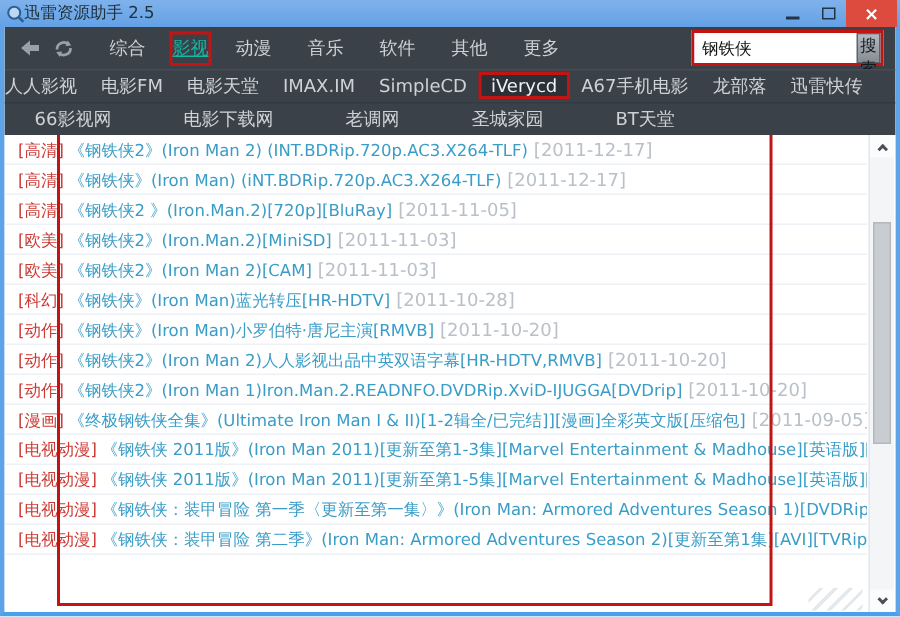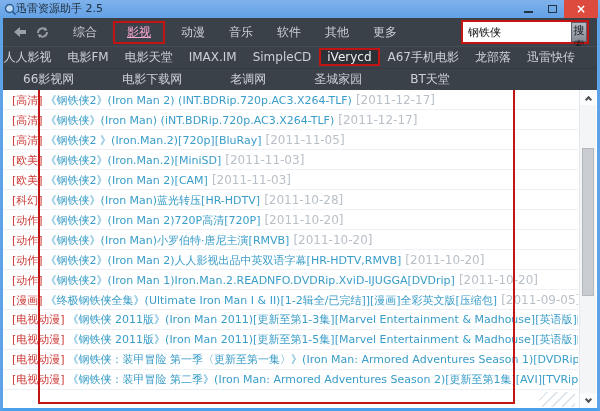--- a/index.html
+++ b/index.html
@@ -19,21 +19,21 @@
   .wc.close { width:34px; background:#dd4b3e; color:#fff; font-size:12px; font-weight:bold; margin-right:2px; }
 
   
   .frame { flex:1; display:flex; flex-direction:column; border-left:3px solid #5ea2e8; border-right:3px solid #5ea2e8; border-bottom:3px solid #4aa0ea; overflow:hidden; }
 
   
   .toolbar { flex:0 0 28px; background:#3b4148; display:flex; align-items:center; padding:0 6px; }
   .icon-btn { width:22px; height:22px; display:flex; align-items:center; justify-content:center; }
   .tabs { display:flex; align-items:center; margin-left:8px; }
   .tab { color:#ccd1d6; font-size:12px; padding:3px 8px; margin:0 4px; white-space:nowrap; cursor:default;text-align:center; }
-  .tab.annotated { border:2px solid #c31414; padding:1px 12px; color:#f9a8d4;text-decoration:underline; }
+  .tab.annotated { border:2px solid #c31414; padding:1px 0; color:#14b8a6;text-decoration:underline; }
   .search-area { margin-left:auto; margin-right:2px; border:2px solid #c31414; display:flex; align-items:center; background:#fff; height:24px; }
   .search-input { width:108px; height:20px; border:none; outline:none; font-size:11px; padding:0 5px; font-family:inherit; color:#111; }
   .search-btn { width:16px; height:20px; font-size:11px; font-family:inherit; color:#14191e;
                 background:linear-gradient(#b3b9c0,#868d95); border:1px solid #5c636b; cursor:default; }
 
   
   .nav { background:#3b4148; color:#cdd2d7; font-size:12px; display:flex; align-items:center; white-space:nowrap; }
   .nav2 { flex:0 0 22px; justify-content:flex-end; padding:0 14px; box-shadow:inset 0 1px 0 #474d55; }
   .nav3 { flex:0 0 21px; gap:32px; padding:0 12px; border-top:1px solid #343a41; }
   .nav-item { padding:2px 8px; cursor:default; }
@@ -158,23 +158,20 @@
           <div class="row">
           <span class="cat">[欧美]</span><span class="rtitle">《钢铁侠2》(Iron.Man.2)[MiniSD]</span><span class="rdate">[2011-11-03]</span>
         </div>
           <div class="row">
           <span class="cat">[欧美]</span><span class="rtitle">《钢铁侠2》(Iron Man 2)[CAM]</span><span class="rdate">[2011-11-03]</span>
         </div>
           <div class="row">
           <span class="cat">[科幻]</span><span class="rtitle">《钢铁侠》(Iron Man)蓝光转压[HR-HDTV]</span><span class="rdate">[2011-10-28]</span>
         </div>
           <div class="row">
-          <span class="cat">[动作]</span><span class="rtitle">《钢铁侠2》(Iron Man 2)720P高清[720P]</span><span class="rdate">[2011-10-20]</span>
-        </div>
-          <div class="row">
           <span class="cat">[动作]</span><span class="rtitle">《钢铁侠》(Iron Man)小罗伯特·唐尼主演[RMVB]</span><span class="rdate">[2011-10-20]</span>
         </div>
           <div class="row">
           <span class="cat">[动作]</span><span class="rtitle">《钢铁侠2》(Iron Man 2)人人影视出品中英双语字幕[HR-HDTV,RMVB]</span><span class="rdate">[2011-10-20]</span>
         </div>
           <div class="row">
           <span class="cat">[动作]</span><span class="rtitle">《钢铁侠2》(Iron Man 1)Iron.Man.2.READNFO.DVDRip.XviD-IJUGGA[DVDrip]</span><span class="rdate">[2011-10-20]</span>
         </div>
           <div class="row">
           <span class="cat">[漫画]</span><span class="rtitle">《终极钢铁侠全集》(Ultimate Iron Man I &amp; II)[1-2辑全/已完结]][漫画]全彩英文版[压缩包]</span><span class="rdate">[2011-09-05]</span>

